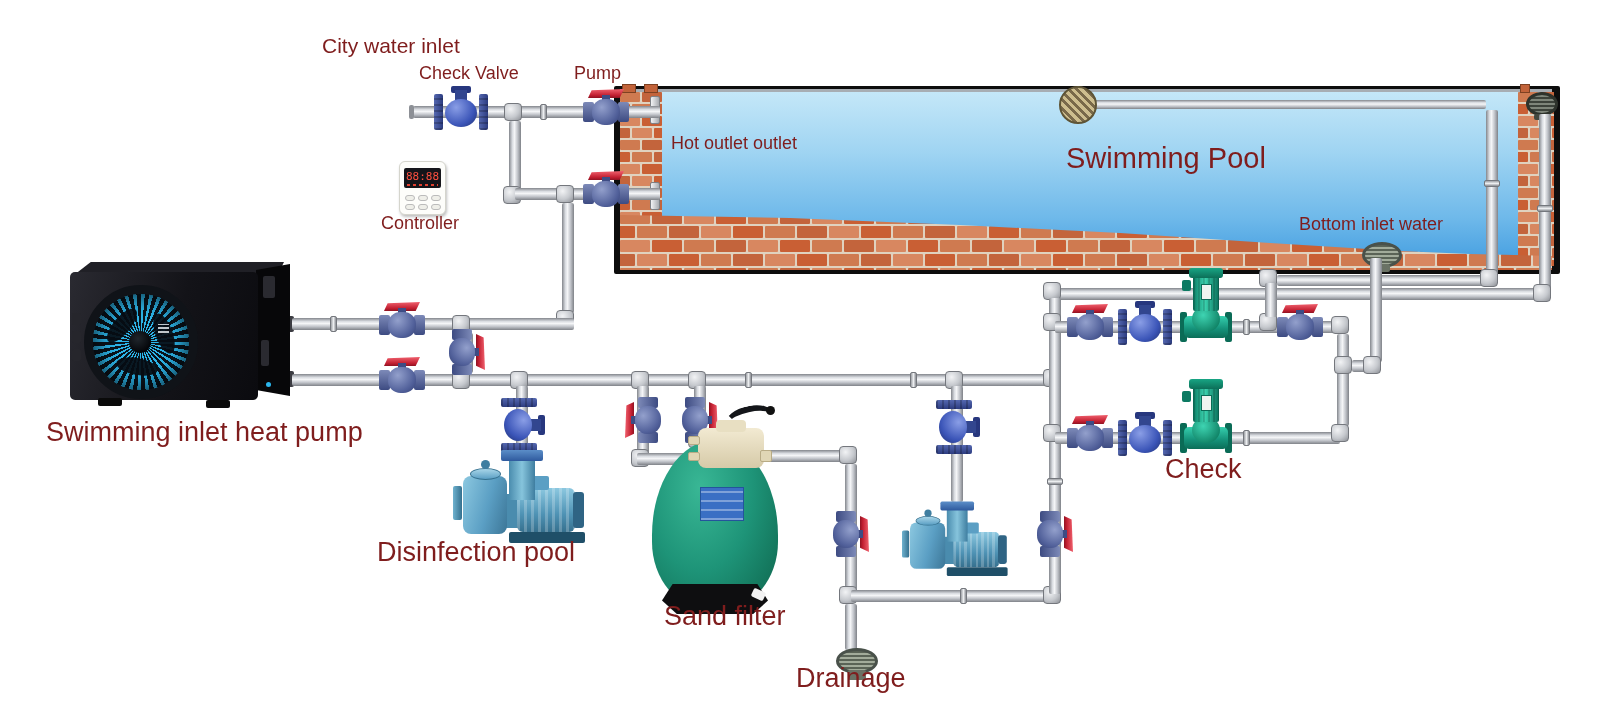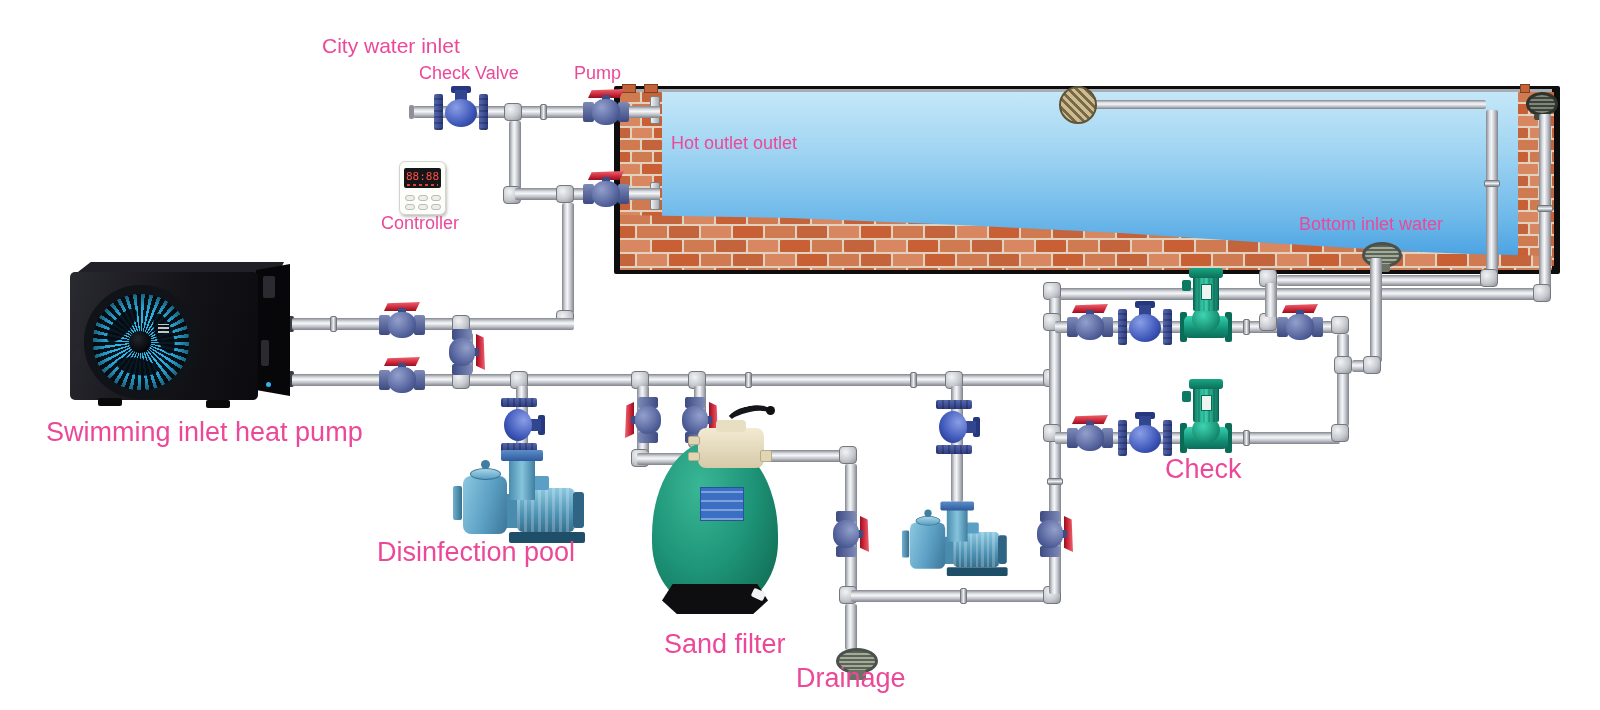--- a/index.html
+++ b/index.html
@@ -1,21 +1,21 @@
 <!DOCTYPE html>
 <html><head>
 <meta charset="utf-8">
 <style>
   html,body{margin:0;padding:0;background:#fff}
   #stage{position:relative;width:1600px;height:710px;background:#fff;overflow:hidden;
          font-family:"Liberation Sans",sans-serif;color:#111}
   #stage *{box-sizing:border-box}
   .abs{position:absolute}
   
-  .lbl{position:absolute;white-space:nowrap;color:#ec4899;line-height:1.1}
+  .lbl{position:absolute;white-space:nowrap;color:#7f1d1d;line-height:1.1}
   .big{font-size:27px}
   .big2{font-size:29px}
   .med{font-size:21px}
   .sm{font-size:18px}
   
   .ph{position:absolute;height:12px;border-radius:2px;
       background:linear-gradient(180deg,#83868c 0%,#d9dce1 28%,#f4f5f7 46%,#c0c3c9 72%,#7f8288 100%)}
   .ph.thin{height:9px}
   .pv{position:absolute;width:12px;border-radius:2px;
       background:linear-gradient(90deg,#83868c 0%,#d9dce1 28%,#f4f5f7 46%,#c0c3c9 72%,#7f8288 100%)}
@@ -397,20 +397,21 @@
       <div class="brick" style="left: 896px; top: 56px; width: 30px; height: 12px; background: rgb(207, 122, 80);"></div>
       <div class="brick" style="left: 928px; top: 56px; width: 30px; height: 12px; background: rgb(195, 100, 60);"></div>
     </div>
   <div class="mer" style="left:622px;top:84px;width:14px;height:9px"></div>
   <div class="mer" style="left:644px;top:84px;width:14px;height:9px"></div>
   <div class="mer" style="left:1520px;top:84px;width:10px;height:9px"></div>
   <div class="flange" style="left:650px;top:96px;width:10px;height:28px"></div>
   <div class="flange" style="left:650px;top:182px;width:10px;height:28px"></div>
 
   <div class="lbl sm" style="left:671px;top:134px">Hot outlet outlet</div>
+  <div class="lbl big2" style="left:1066px;top:143px">Swimming Pool</div>
   <div class="lbl sm" style="left:1299px;top:215px">Bottom inlet water</div>
 
   <div class="ph thin" style="left:1092px;top:100px;width:394px"></div>
   <div class="grille gr-strain" style="left:1059px;top:86px;width:38px;height:38px"></div>
   <div class="grille gr-skim" style="left:1526px;top:92px;width:32px;height:24px"></div>
   <div class="cap" style="left:1534px;top:114px;width:16px;height:6px;background:#44483f"></div>
   <div class="grille gr-drain" style="left:1362px;top:242px;width:40px;height:26px"></div>
   <div class="cap" style="left:1374px;top:264px;width:16px;height:8px;background:#6a7265"></div>
 
   <div class="ph" style="left:1055px;top:288px;width:484px"></div>
@@ -698,17 +699,17 @@
   <div class="ctl-btn" style="left:405px;top:204px"></div>
   <div class="ctl-btn" style="left:418px;top:204px"></div>
   <div class="ctl-btn" style="left:431px;top:204px"></div>
 
   <div class="lbl med" style="left:322px;top:34px">City water inlet</div>
   <div class="lbl sm" style="left:419px;top:64px">Check Valve</div>
   <div class="lbl sm" style="left:574px;top:64px">Pump</div>
   <div class="lbl sm" style="left:381px;top:214px">Controller</div>
   <div class="lbl big" style="left:46px;top:418px">Swimming inlet heat pump</div>
   <div class="lbl big" style="left:377px;top:538px">Disinfection pool</div>
-  <div class="lbl big" style="left:664px;top:630px">Sand filter</div>
+  <div class="lbl big" style="left:664px;top:602px">Sand filter</div>
   <div class="lbl big" style="left:796px;top:664px">Drainage</div>
   <div class="lbl big" style="left:1165px;top:455px">Check</div>
 
 </div>
 
 </body></html>

